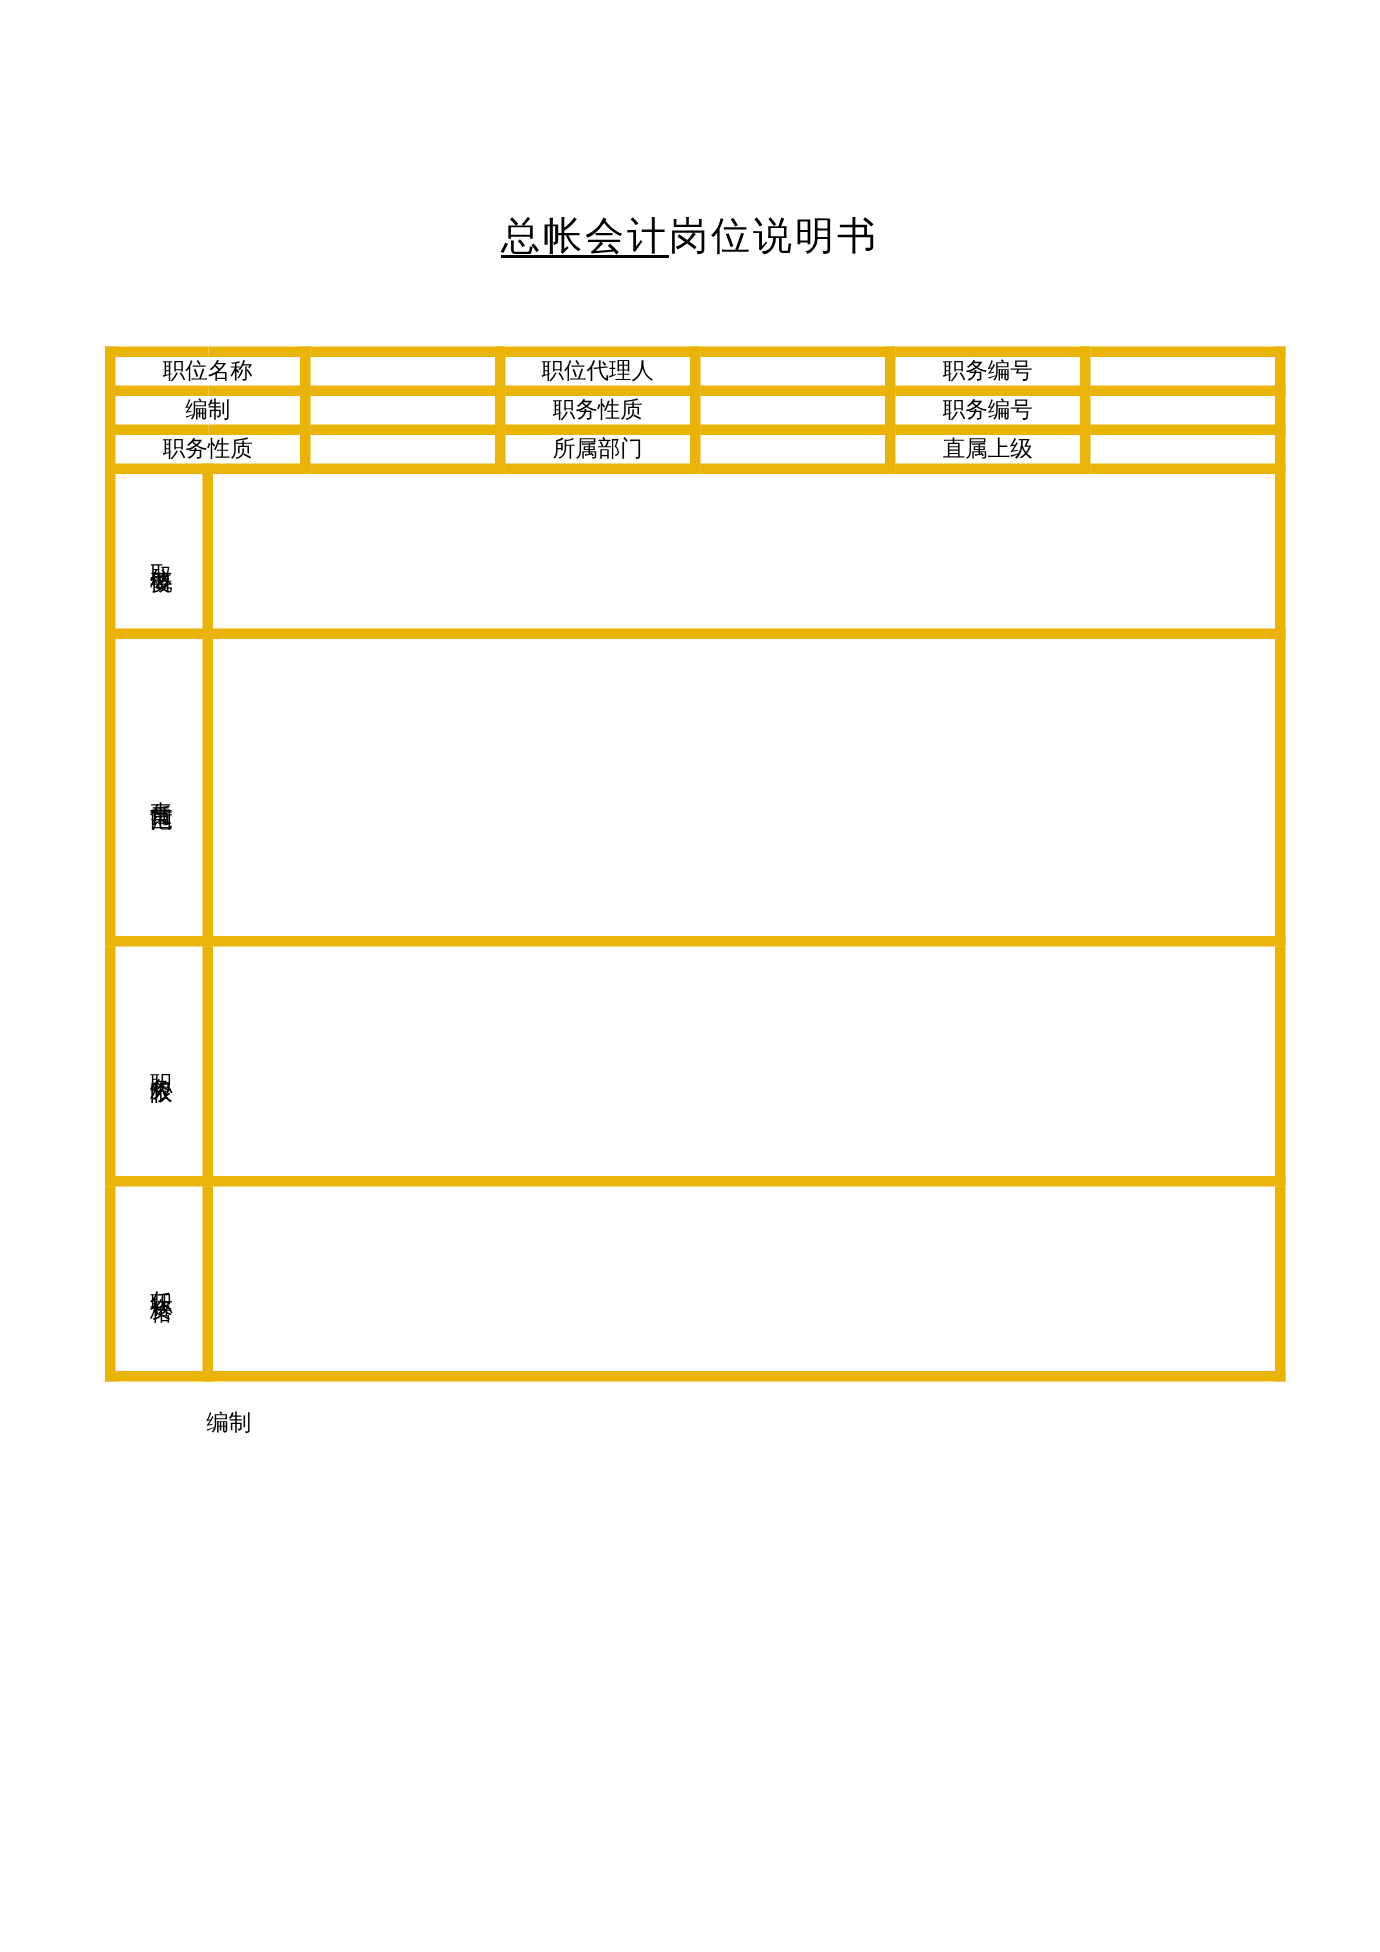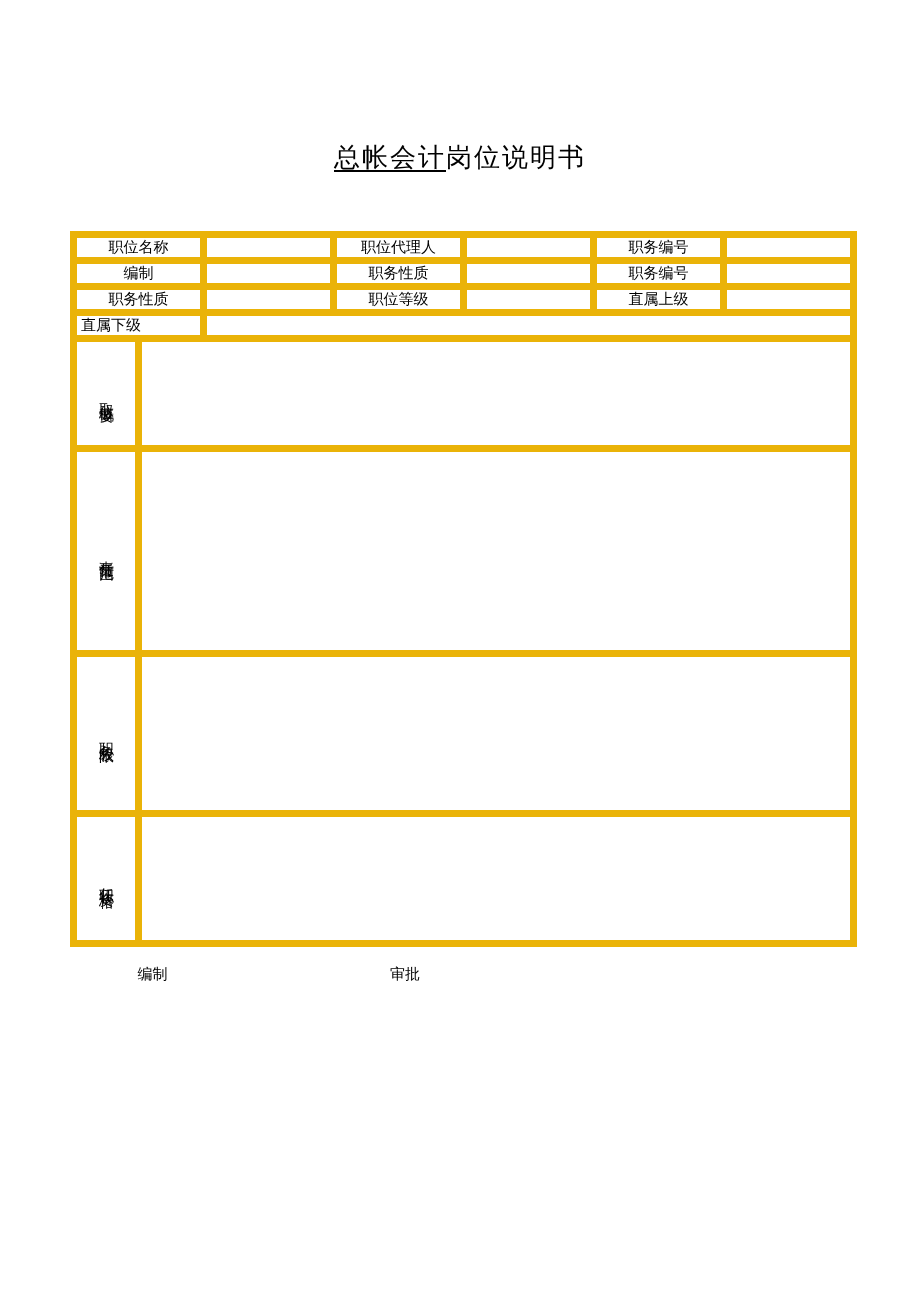--- a/index.html
+++ b/index.html
@@ -92,28 +92,24 @@
       <td class="lbl" colspan="2">编制</td>
       <td class="val"></td>
       <td class="lbl">职务性质</td>
       <td class="val"></td>
       <td class="lbl">职务编号</td>
       <td class="val"></td>
     </tr>
     <tr>
       <td class="lbl" colspan="2">职务性质</td>
       <td class="val"></td>
-      <td class="lbl">职位等级</td>
+      <td class="lbl">所属部门</td>
       <td class="val"></td>
       <td class="lbl">直属上级</td>
       <td class="val"></td>
-    </tr>
-    <tr>
-      <td class="lbl-left" colspan="2">直属下级</td>
-      <td class="val" colspan="5"></td>
     </tr>
 
     <tr class="h-summary">
       <td class="vcell"><span class="vlabel">取位概要</span></td>
       <td class="val" colspan="6"></td>
     </tr>
     <tr class="h-scope">
       <td class="vcell"><span class="vlabel">责任范围</span></td>
       <td class="val" colspan="6"></td>
     </tr>
@@ -123,16 +119,15 @@
     </tr>
     <tr class="h-qual">
       <td class="vcell"><span class="vlabel">任职资格</span></td>
       <td class="val" colspan="6"></td>
     </tr>
   </tbody>
     </table>
 
   <div class="footer">
     <div class="f1">编制</div>
-    <div class="f3">审批</div>
   </div>
 
 </div>
 
 </body></html>

